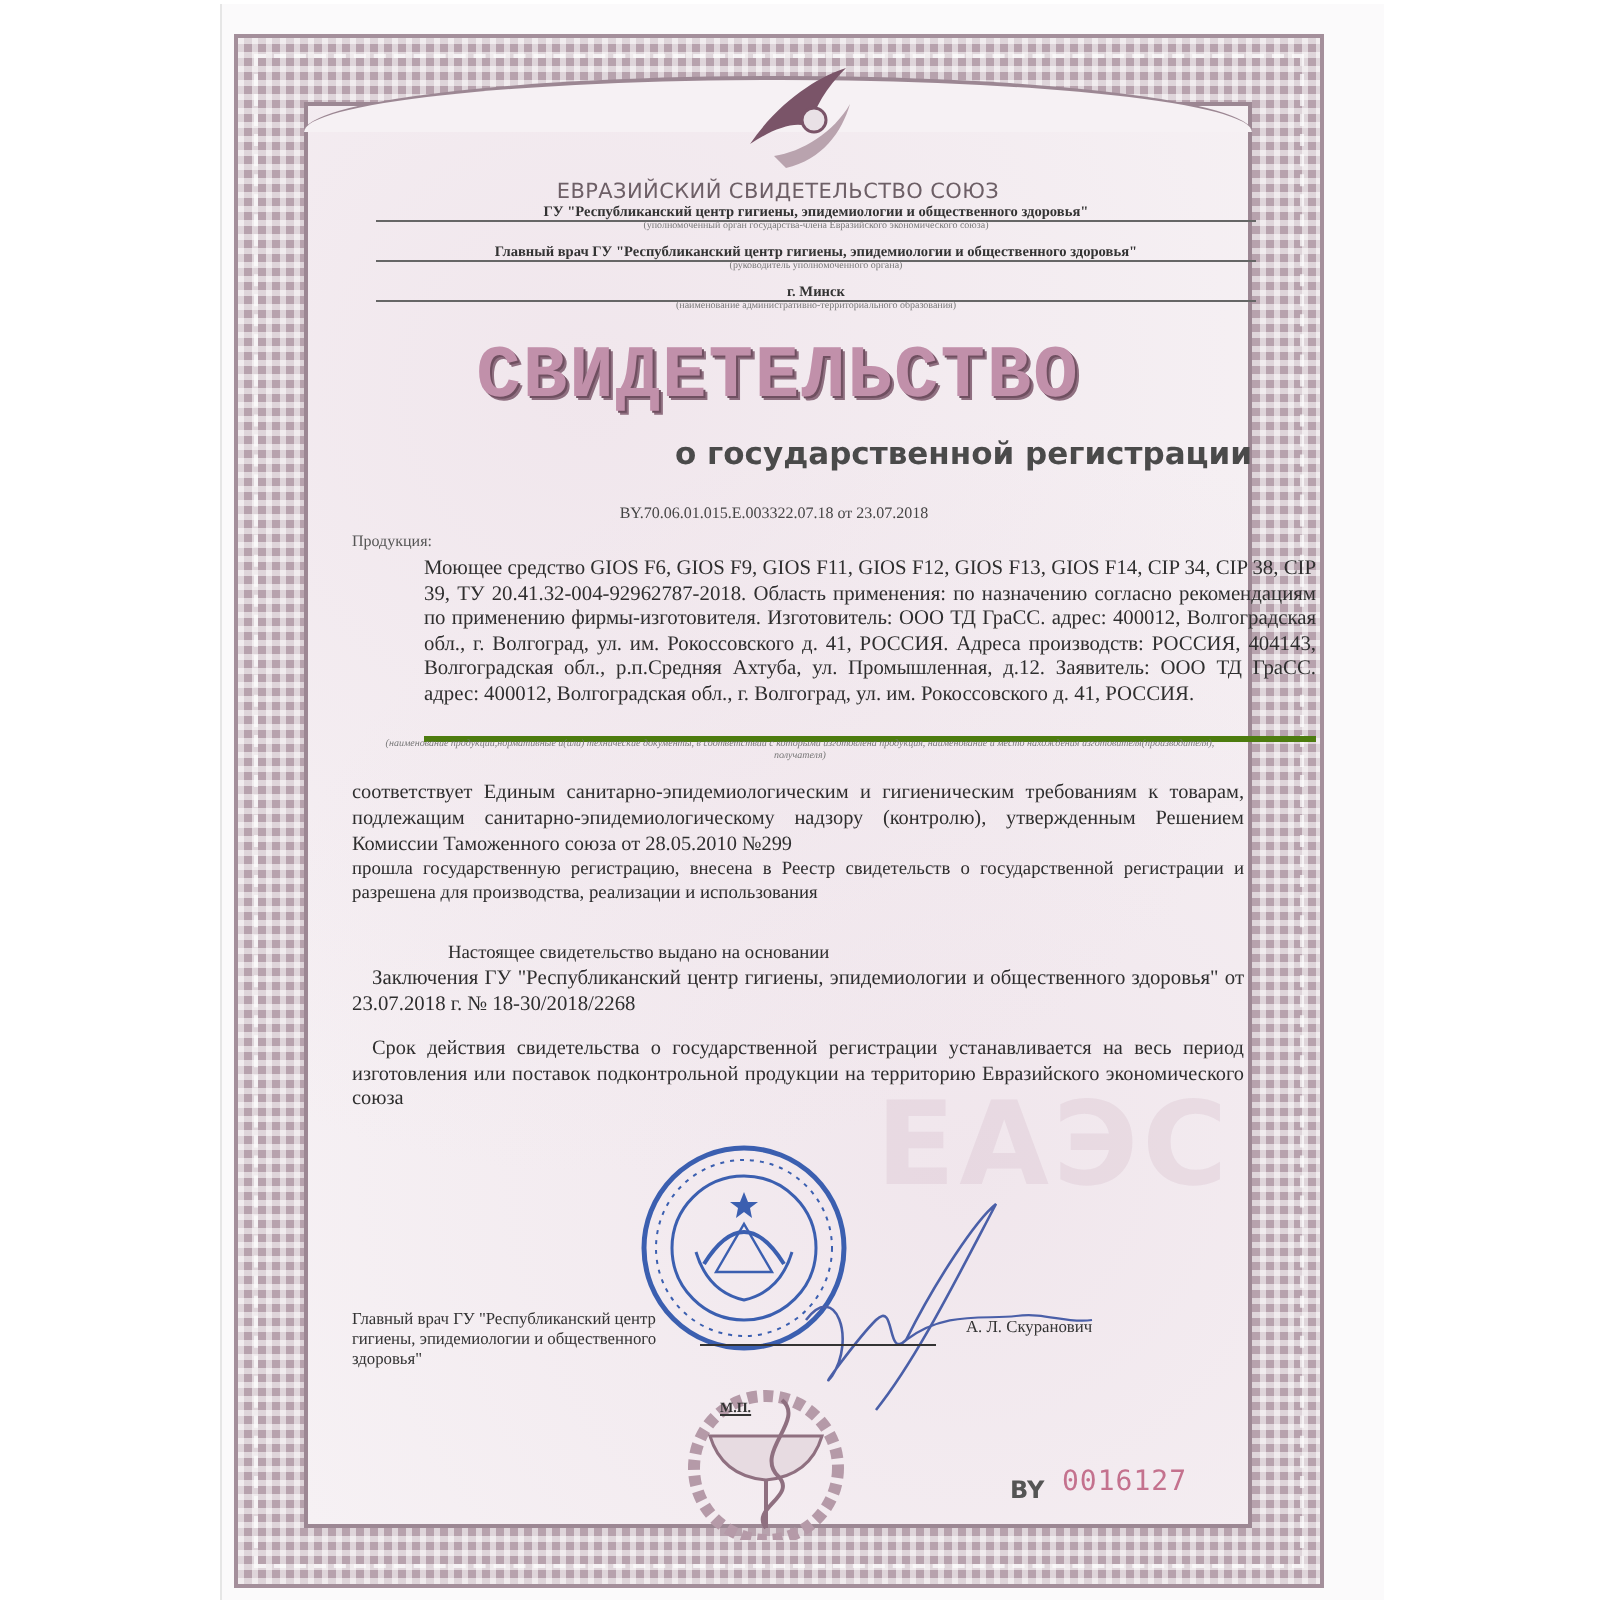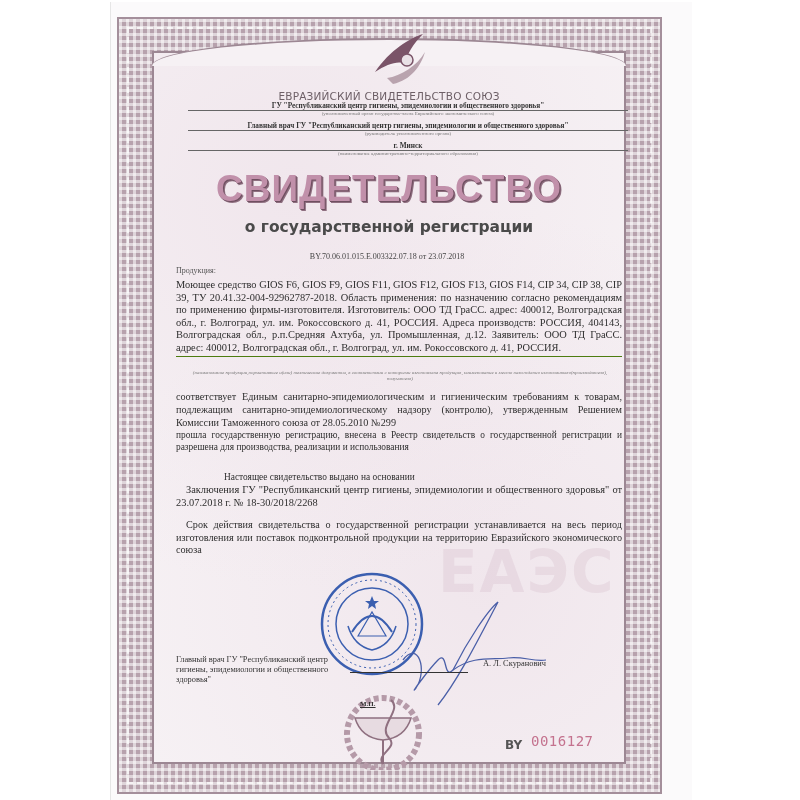--- a/index.html
+++ b/index.html
@@ -49,39 +49,39 @@
     font-size: 7.3px; font-weight: bold; color: #333;
     border-bottom: 1px solid #666; line-height: 9px;
   }
   .field-caption {
     position: absolute; left: 188px; width: 440px; text-align: center;
     font-size: 5px; color: #777; line-height: 6px;
   }
 
   .main-title {
     position: absolute; left: 152px; width: 474px; top: 168px; text-align: center;
-    font-family: Liberation Sans, sans-serif; font-weight: bold; font-size: 37px;
+    font-family: Liberation Mono, monospace; font-weight: bold; font-size: 37px;
     color: #c190aa; letter-spacing: 1px;
     text-shadow: 1px 1px 0 #6f4f60, 2px 2px 0 #8f6f80;
   }
   .sub-title {
-    position: absolute; left: 152px; width: 474px; top: 218px; text-align: center;
+    position: absolute; left: 152px; width: 474px; top: 218px; text-align: right;
     font-family: "DejaVu Sans", sans-serif; font-weight: bold; font-size: 15.5px; color: #4a4a4a;
   }
   .reg-number {
     position: absolute; left: 152px; width: 470px; top: 252px; text-align: center;
     font-size: 8px; color: #444;
   }
   .label-small { position: absolute; left: 176px; top: 266px; font-size: 8px; color: #555; }
 
   .body-text {
     position: absolute; left: 176px; width: 446px; font-size: 10.4px; line-height: 12.6px;
     text-align: justify; color: #2e2e2e;
   }
-  .product-block { top: 279px; border-bottom: 1px solid #4d7c0f; padding-bottom: 1px; }
+  .product-block { top: 279px; border-bottom: 3px solid #4d7c0f; padding-bottom: 13px; margin-left: 36px; }
   .product-caption {
     position: absolute; left: 190px; width: 420px; top: 370px; text-align: center;
     font-size: 5px; font-style: italic; color: #777; line-height: 6.2px;
   }
   .conforms { top: 390px; font-size: 10.2px; line-height: 13px; }
   .registered { top: 429px; font-size: 9.4px; line-height: 12px; }
   .issued-basis { top: 471px; font-size: 9.4px; left: 186px; width: 420px; margin-left: 38px; }
   .conclusion { top: 484px; font-size: 10.4px; line-height: 12.6px; text-indent: 10px; }
   .validity { top: 519px; font-size: 10.2px; line-height: 12.6px; text-indent: 10px; }
 

